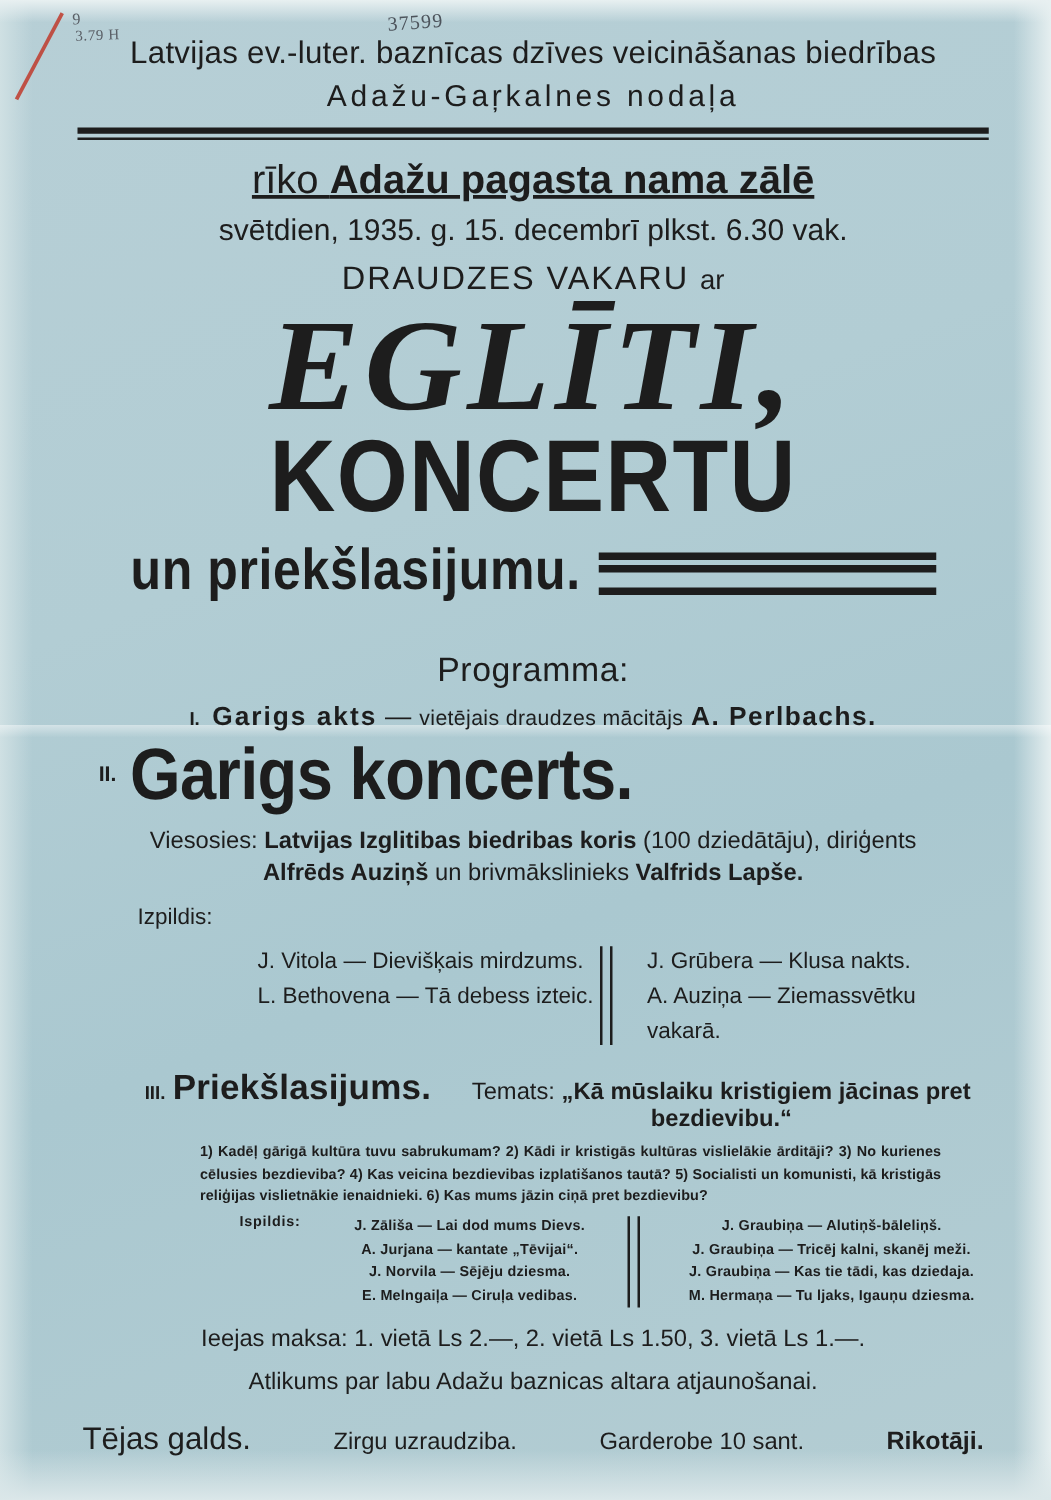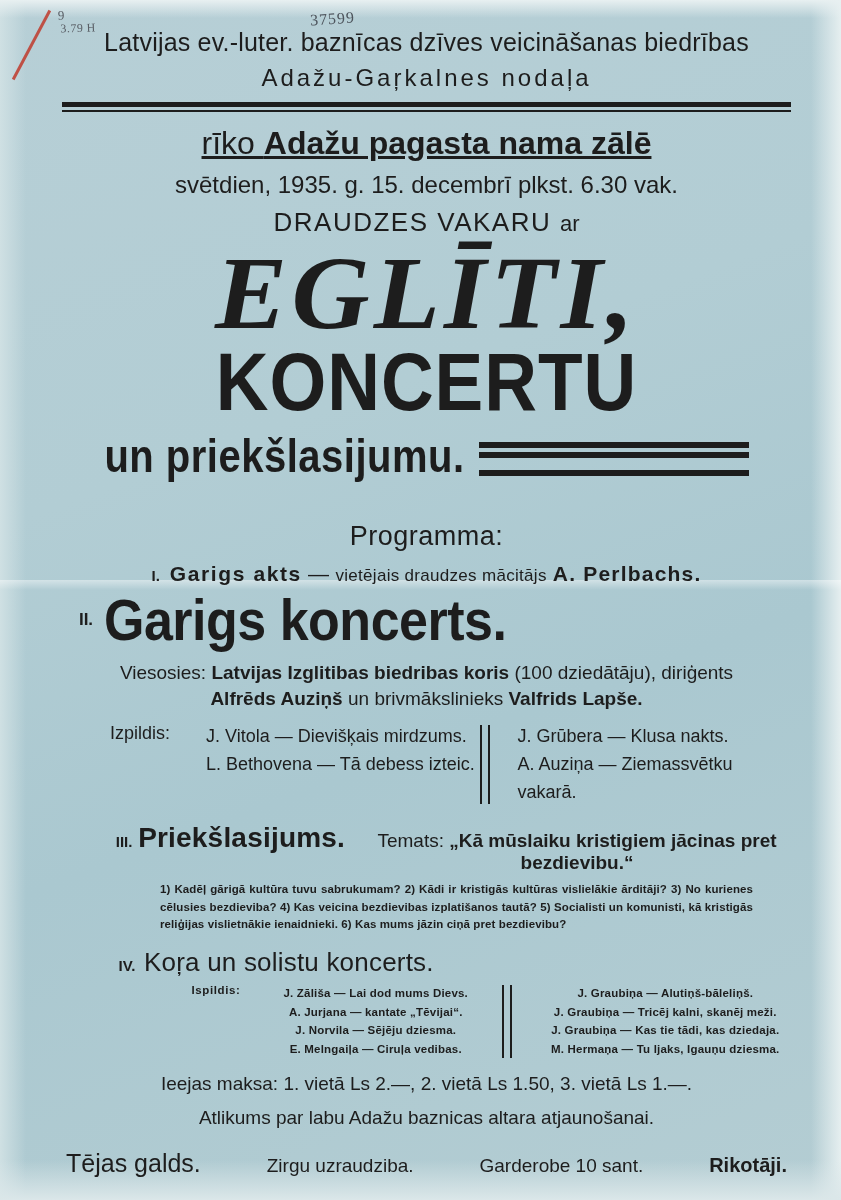--- a/index.html
+++ b/index.html
@@ -247,20 +247,21 @@
     font-size: 18px;
   }
   .perf .lbl {
     width: 96px;
     flex: 0 0 96px;
     text-align: left;
   }
   .perf .cols {
     display: flex;
     flex: 1;
+    margin-top: 32px;
   }
   .perf .col {
     flex: 1;
     text-align: left;
     line-height: 1.55;
   }
   .perf .col.right { padding-left: 20px; }
   .divider-dbl {
     flex: 0 0 6px;
     align-self: stretch;
@@ -427,24 +428,20 @@
       <span class="n">III.</span>
       <span class="t1">Priekšlasijums.</span>
       <span class="t2">
         <span>Temats:</span>
         <b>„Kā mūslaiku kristigiem jācinas pret bezdievibu.“</b>
       </span>
     </div>
 
     <div class="topics">1) Kadēļ gārigā kultūra tuvu sabrukumam?  2) Kādi ir kristigās kultūras vislielākie ārditāji?  3) No kurienes cēlusies bezdieviba?  4) Kas veicina bezdievibas izplatišanos tautā?  5) Socialisti un komunisti, kā kristigās reliģijas vislietnākie ienaidnieki.  6) Kas mums jāzin ciņā pret bezdievibu?</div>
 
-    <div class="item4">
-      <span class="n">IV.</span>
-      <span class="t">Koŗa un solistu koncerts.</span>
-    </div>
 
     <div class="perf2">
       <div class="lbl">Ispildis:</div>
       <div class="cols">
         <div class="col">
           <div>J. Zāliša — Lai dod mums Dievs.</div>
           <div>A. Jurjana — kantate „Tēvijai“.</div>
           <div>J. Norvila — Sējēju dziesma.</div>
           <div>E. Melngaiļa — Ciruļa vedibas.</div>
         </div>

